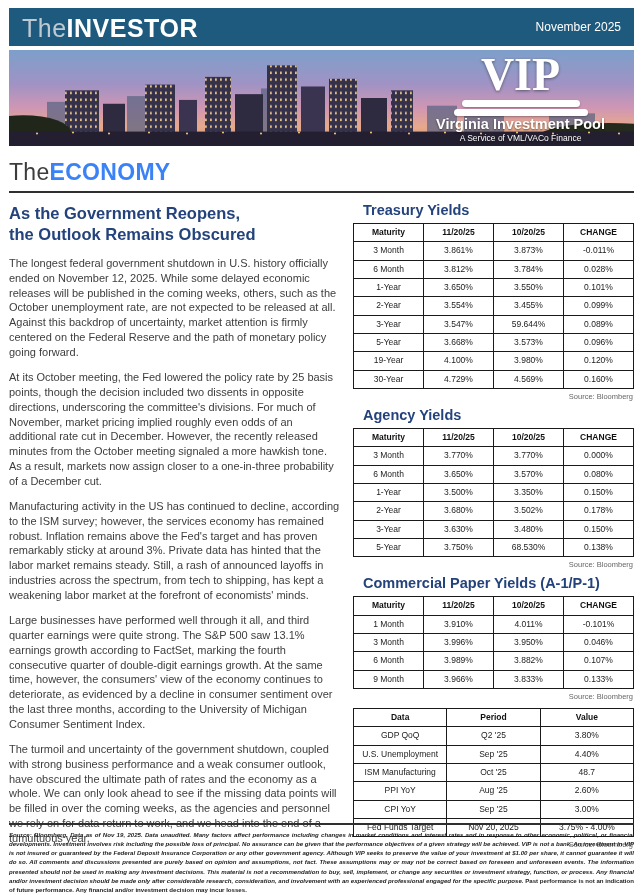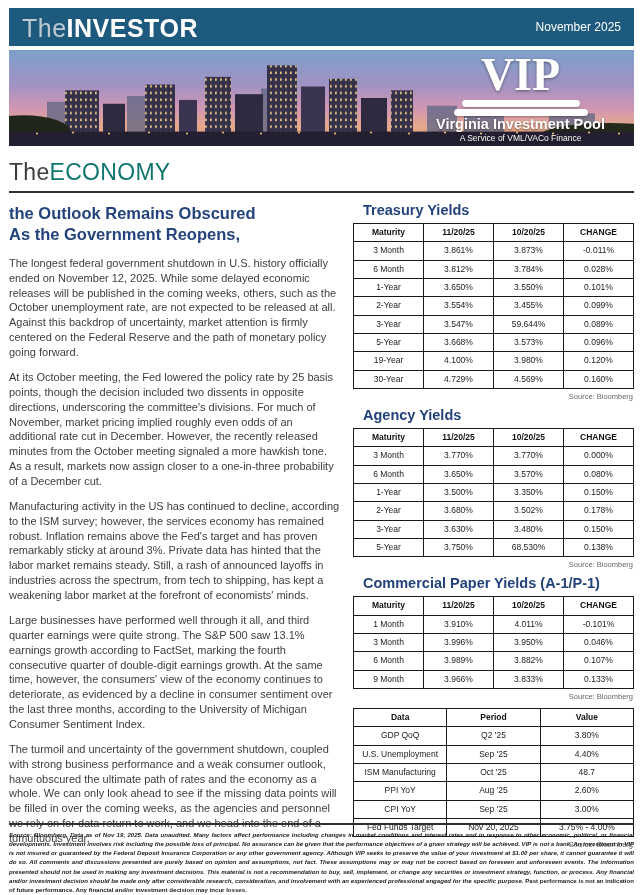--- a/index.html
+++ b/index.html
@@ -37,21 +37,21 @@
   }
   .vip-bar { background: #ffffff; height: 7px; border-radius: 4px; margin: 2px auto 0; box-shadow: 0 1px 2px rgba(0,0,0,0.3); }
   .vip-bar.bar1 { width: 118px; margin-top: 3px; }
   .vip-bar.bar2 { width: 134px; }
   .vip-org { font-size: 14.5px; font-weight: bold; text-shadow: 0 1px 2px rgba(0,0,0,0.55); }
   .vip-tag { font-size: 8.5px; margin-top: 1px; text-shadow: 0 1px 2px rgba(0,0,0,0.55); }
 
   
   .section-head { margin-top: 15px; font-size: 23px; line-height: 1; letter-spacing: 0.3px; }
   .sec-the { color: #3c3c3c; font-weight: 400; }
-  .sec-main { color: #0f766e; font-weight: 400; }
+  .sec-main { color: #3b82f6; font-weight: 700; }
   .section-rule { border-bottom: 2px solid #2f2f2f; margin-top: 7px; margin-bottom: 10px; }
 
   
   .columns { display: flex; gap: 13px; }
   .col-left { width: 331px; flex: none; }
   .col-right { flex: 1; min-width: 0; }
 
   .headline {
     color: #24437c; font-weight: 700;
     font-size: 16.5px; line-height: 1.28;
@@ -171,22 +171,22 @@
 
   <div class="section-head">
     <span class="sec-the">The</span><span class="sec-main">ECONOMY</span>
   </div>
   <div class="section-rule"></div>
 
   <div class="columns">
 
     <div class="col-left">
       <div class="headline">
+        <div>As the Government Reopens,</div>
         <div>the Outlook Remains Obscured</div>
-        <div>As the Government Reopens,</div>
       </div>
       <div>
           <p class="body-para">The longest federal government shutdown in U.S. history officially ended on November 12, 2025. While some delayed economic releases will be published in the coming weeks, others, such as the October unemployment rate, are not expected to be released at all. Against this backdrop of uncertainty, market attention is firmly centered on the Federal Reserve and the path of monetary policy going forward.</p>
           <p class="body-para">At its October meeting, the Fed lowered the policy rate by 25 basis points, though the decision included two dissents in opposite directions, underscoring the committee's divisions. For much of November, market pricing implied roughly even odds of an additional rate cut in December. However, the recently released minutes from the October meeting signaled a more hawkish tone. As a result, markets now assign closer to a one-in-three probability of a December cut.</p>
           <p class="body-para">Manufacturing activity in the US has continued to decline, according to the ISM survey; however, the services economy has remained robust. Inflation remains above the Fed's target and has proven remarkably sticky at around 3%. Private data has hinted that the labor market remains steady. Still, a rash of announced layoffs in industries across the spectrum, from tech to shipping, has kept a weakening labor market at the forefront of economists' minds.</p>
           <p class="body-para">Large businesses have performed well through it all, and third quarter earnings were quite strong. The S&amp;P 500 saw 13.1% earnings growth according to FactSet, marking the fourth consecutive quarter of double-digit earnings growth. At the same time, however, the consumers' view of the economy continues to deteriorate, as evidenced by a decline in consumer sentiment over the last three months, according to the University of Michigan Consumer Sentiment Index.</p>
           <p class="body-para">The turmoil and uncertainty of the government shutdown, coupled with strong business performance and a weak consumer outlook, have obscured the ultimate path of rates and the economy as a whole. We can only look ahead to see if the missing data points will be filled in over the coming weeks, as the agencies and personnel we rely on for data return to work, and we head into the end of a tumultuous year.</p>
         </div>
     </div>
 

